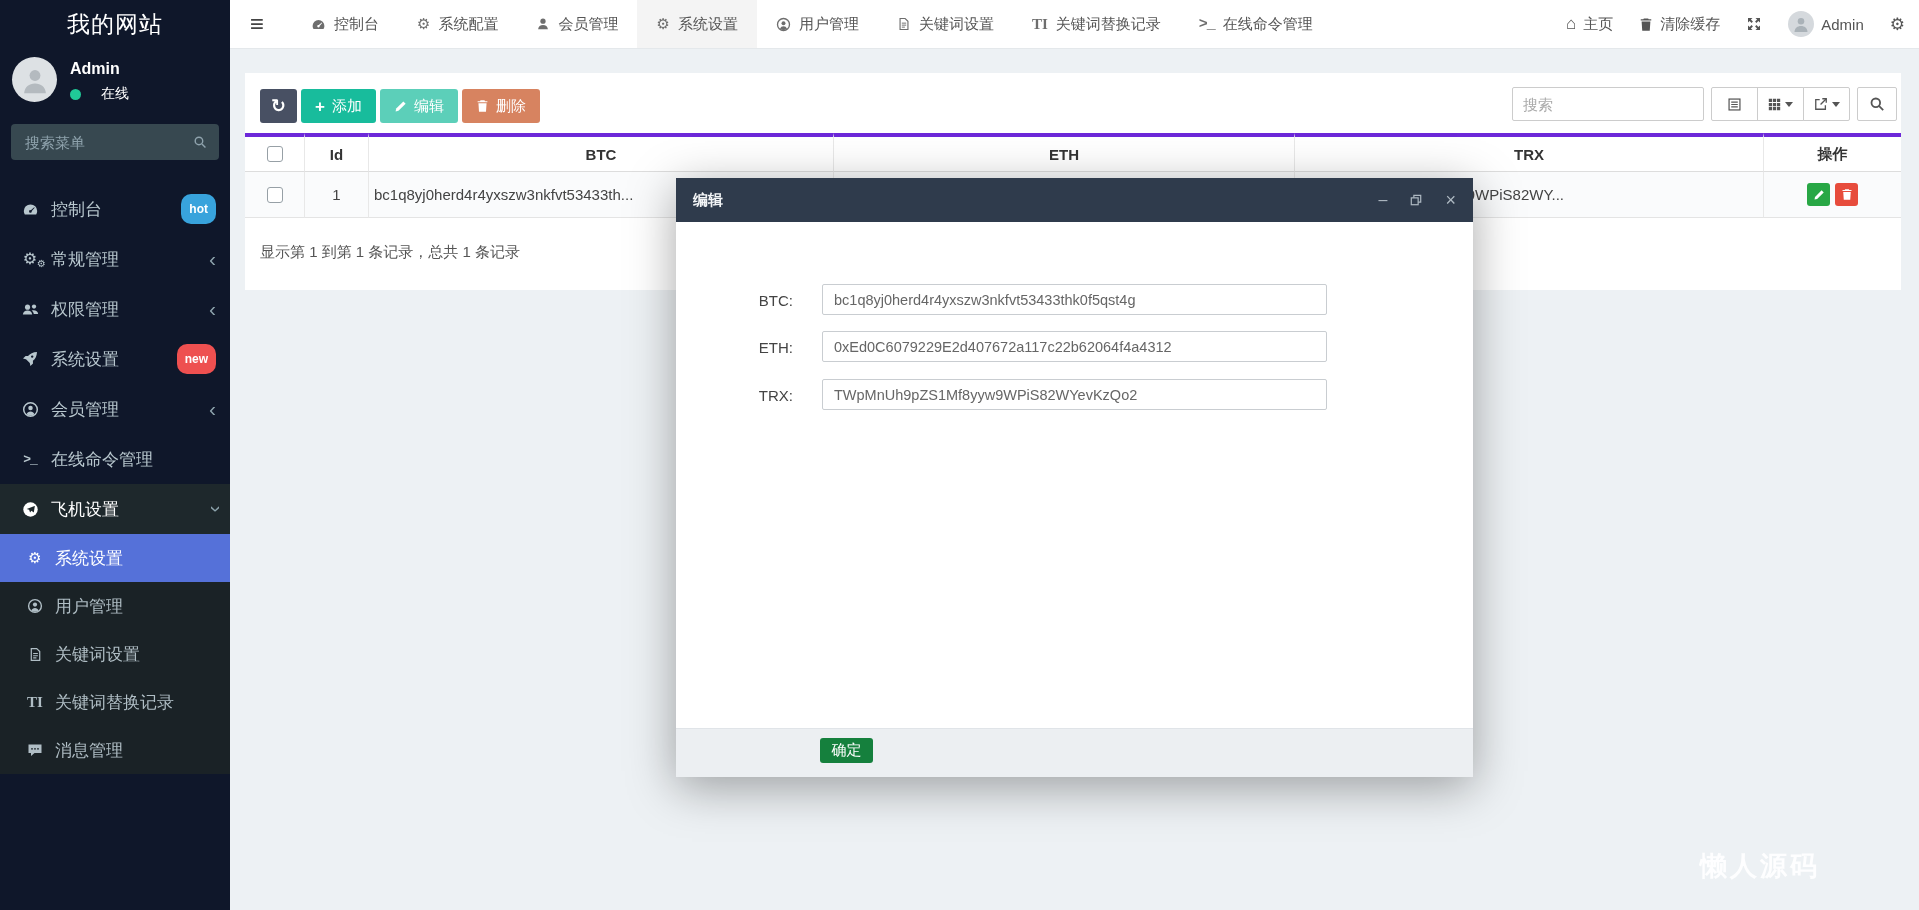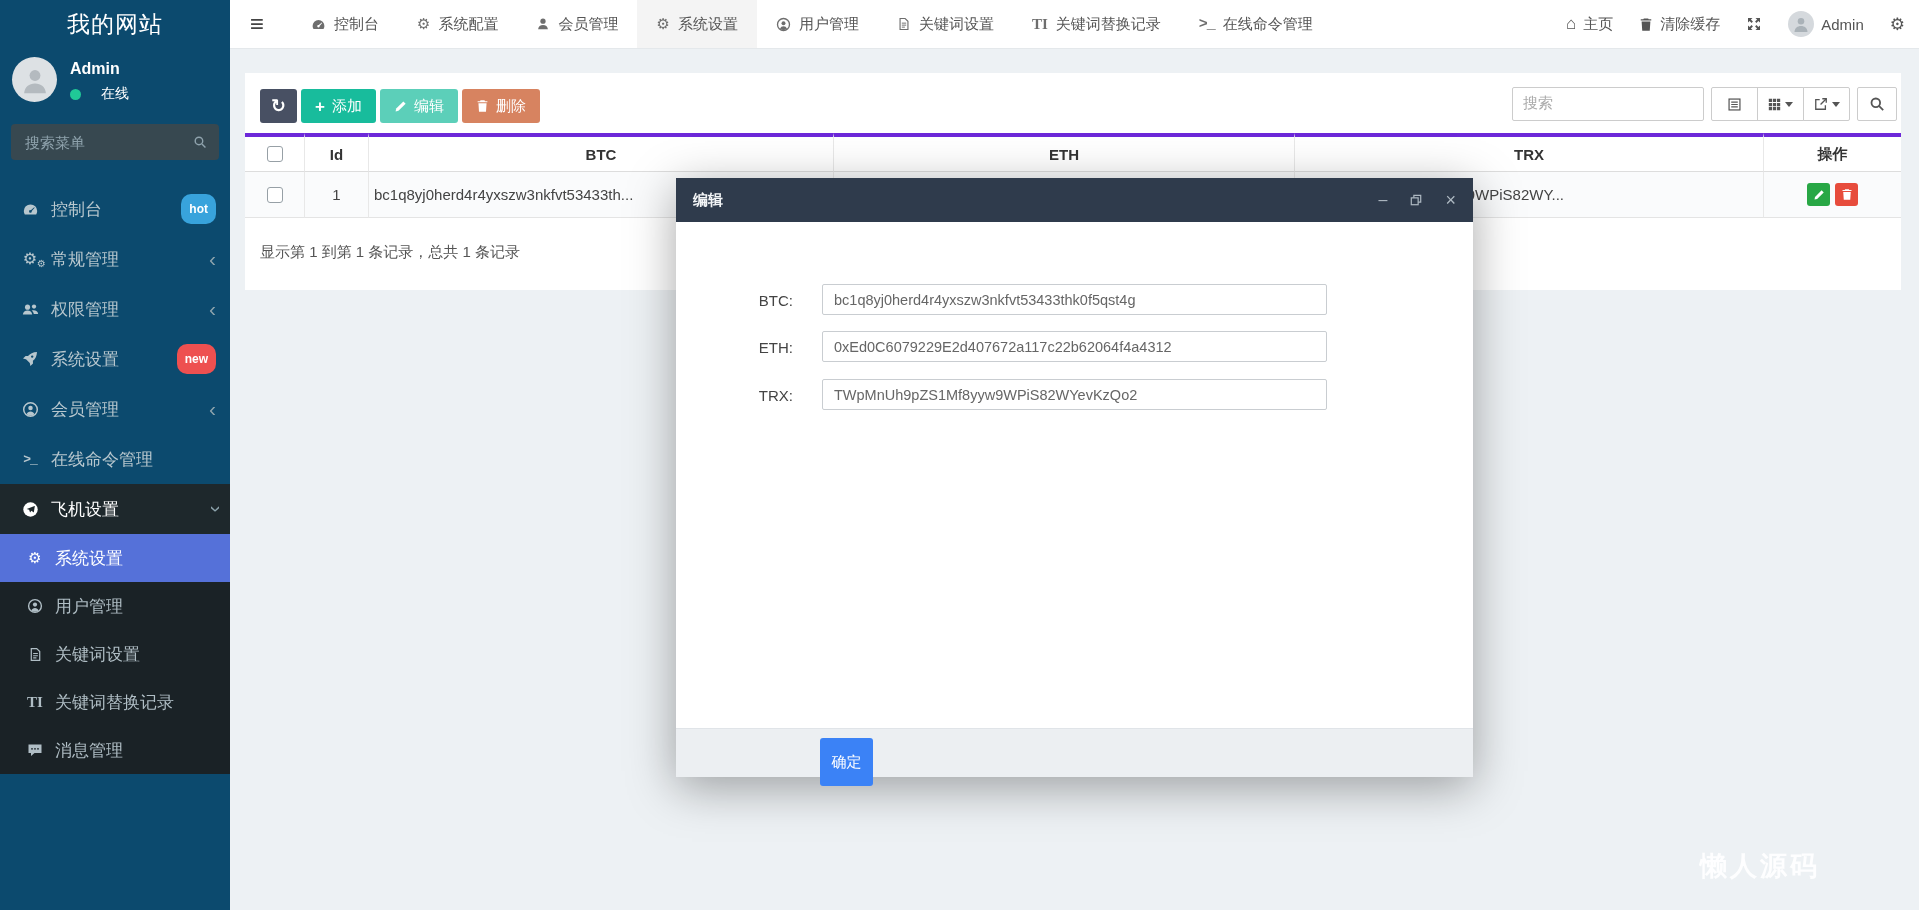--- a/index.html
+++ b/index.html
@@ -1,21 +1,21 @@
 <!DOCTYPE html>
 <html><head>
 <meta charset="utf-8">
 <style>
   html,body{margin:0;padding:0}
   body{width:1919px;height:910px;position:relative;overflow:hidden;background:#edf1f4;
        font-family:"Liberation Sans","DejaVu Sans",sans-serif;-webkit-font-smoothing:antialiased}
   svg{display:block}
 
   
-  .sidebar{position:absolute;left:0;top:0;width:230px;height:910px;background:#0c4a6e;color:#b8c7ce;z-index:5}
+  .sidebar{position:absolute;left:0;top:0;width:230px;height:910px;background:#0f172a;color:#b8c7ce;z-index:5}
   .logo{height:49px;display:flex;align-items:center;justify-content:center;color:#fff;font-size:23px;letter-spacing:1px}
   .avatar{position:absolute;left:12px;top:57px;width:45px;height:45px;border-radius:50%;background:#dde1e4;display:flex;align-items:center;justify-content:center;color:#b4babf;overflow:hidden}
   .user-name{position:absolute;left:70px;top:60px;color:#fff;font-weight:bold;font-size:16px}
   .user-status{position:absolute;left:70px;top:85px;color:#fff;font-size:14px;display:flex;align-items:center;gap:20px}
   .dot{width:11px;height:11px;border-radius:50%;background:#20c997;display:inline-block}
   .side-search{position:absolute;left:11px;top:124px;width:208px;height:36px;background:#374850;border-radius:4px;display:flex;align-items:center;box-sizing:border-box;padding:0 12px}
   .side-search input{flex:1;background:transparent;border:0;outline:none;color:#eceff1;font-size:15px;font-family:inherit;min-width:0}
   .side-search input::placeholder{color:#8fa3ad}
   .side-search .mag{color:#8fa3ad}
   .menu{position:absolute;left:0;top:184px;width:230px}
@@ -49,21 +49,21 @@
 
   
   .panel{position:absolute;left:245px;top:73px;width:1656px;height:217px;background:#fff}
   .toolbar{position:absolute;left:15px;top:16px;display:flex;gap:4px}
   .btn{height:34px;border:0;border-radius:3px;display:flex;align-items:center;justify-content:center;color:#fff;font-size:15px;gap:7px;cursor:pointer;font-family:inherit}
   .btn-refresh{width:37px;background:#485063;font-size:18px;font-weight:bold}
   .btn-add{background:#18bc9c;padding:0 14px}
   .btn-edit{background:#18bc9c;opacity:.7;padding:0 14px}
   .btn-del{background:#c2410c;opacity:.65;padding:0 14px}
   .plus{font-size:17px;font-weight:bold;line-height:1}
-  .tbl-search{position:absolute;left:1267px;top:14px;width:192px;height:34px;box-sizing:border-box;border:1px solid #ccc;border-radius:2px;padding:0 10px;font-size:15px;color:#555;font-family:Liberation Mono, monospace;outline:none}
+  .tbl-search{position:absolute;left:1267px;top:14px;width:192px;height:34px;box-sizing:border-box;border:1px solid #ccc;border-radius:2px;padding:0 10px;font-size:15px;color:#555;font-family:Liberation Sans, sans-serif;outline:none}
   .tbl-search::placeholder{color:#aaa}
   .btn-group{position:absolute;left:1466px;top:14px;display:flex}
   .tbtn{width:47px;height:34px;box-sizing:border-box;border:1px solid #ccc;background:#fff;display:flex;align-items:center;justify-content:center;gap:4px;color:#555;cursor:pointer;border-radius:0}
   .btn-group .tbtn+.tbtn{margin-left:-1px}
   .btn-group .tbtn:first-child{border-radius:2px 0 0 2px}
   .btn-group .tbtn:last-child{border-radius:0 2px 2px 0}
   .sbtn{position:absolute;left:1612px;top:14px;width:40px;height:34px;box-sizing:border-box;border:1px solid #ccc;border-radius:2px;background:#fff;display:flex;align-items:center;justify-content:center;color:#555;cursor:pointer}
   .caret{width:0;height:0;border-left:4px solid transparent;border-right:4px solid transparent;border-top:5px solid #555}
 
   .grid{position:absolute;left:0;top:60px;width:1656px;display:grid;grid-template-columns:59px 64px 465px 461px 469px 138px}
@@ -80,21 +80,21 @@
   
   .modal{position:absolute;left:676px;top:178px;width:797px;height:599px;background:#fff;z-index:20;box-shadow:0 10px 45px rgba(0,0,0,.35)}
   .m-head{height:44px;background:#2f3b4c;display:flex;align-items:center;padding:0 17px;box-sizing:border-box}
   .m-title{color:#f2f4f6;font-size:15px;font-weight:bold}
   .m-ctrls{margin-left:auto;display:flex;align-items:center;gap:23px;color:#aeb9c2}
   .m-ctrl{cursor:pointer;font-size:16px;line-height:1;display:flex;align-items:center}
   .m-body{position:relative}
   .f-label{position:absolute;left:0;width:117px;text-align:right;font-size:15px;color:#444}
   .f-input{position:absolute;left:146px;width:505px;height:31px;box-sizing:border-box;border:1px solid #c9cdd1;border-radius:2px;padding:0 11px;font-size:14.5px;color:#666;font-family:inherit;outline:none;background:#fff}
   .m-foot{position:absolute;left:0;top:550px;width:797px;height:49px;background:#eceff2;border-top:1px solid #e0e4e8;box-sizing:border-box}
-  .ok-btn{position:absolute;left:144px;top:9px;width:53px;height:48px;background:#3b82f6;color:#fff;border:0;border-radius:3px;font-size:15px;font-family:inherit;cursor:pointer}
+  .ok-btn{position:absolute;left:144px;top:9px;width:53px;height:25px;background:#15803d;color:#fff;border:0;border-radius:3px;font-size:15px;font-family:inherit;cursor:pointer}
 
   .watermark{position:absolute;left:1700px;top:848px;font-size:27px;font-weight:bold;color:rgba(255,255,255,.92);letter-spacing:3px;z-index:2}
 </style>
 </head>
 <body>
 
 <div class="sidebar">
   <div class="logo">我的网站</div>
 
   <div class="avatar">

